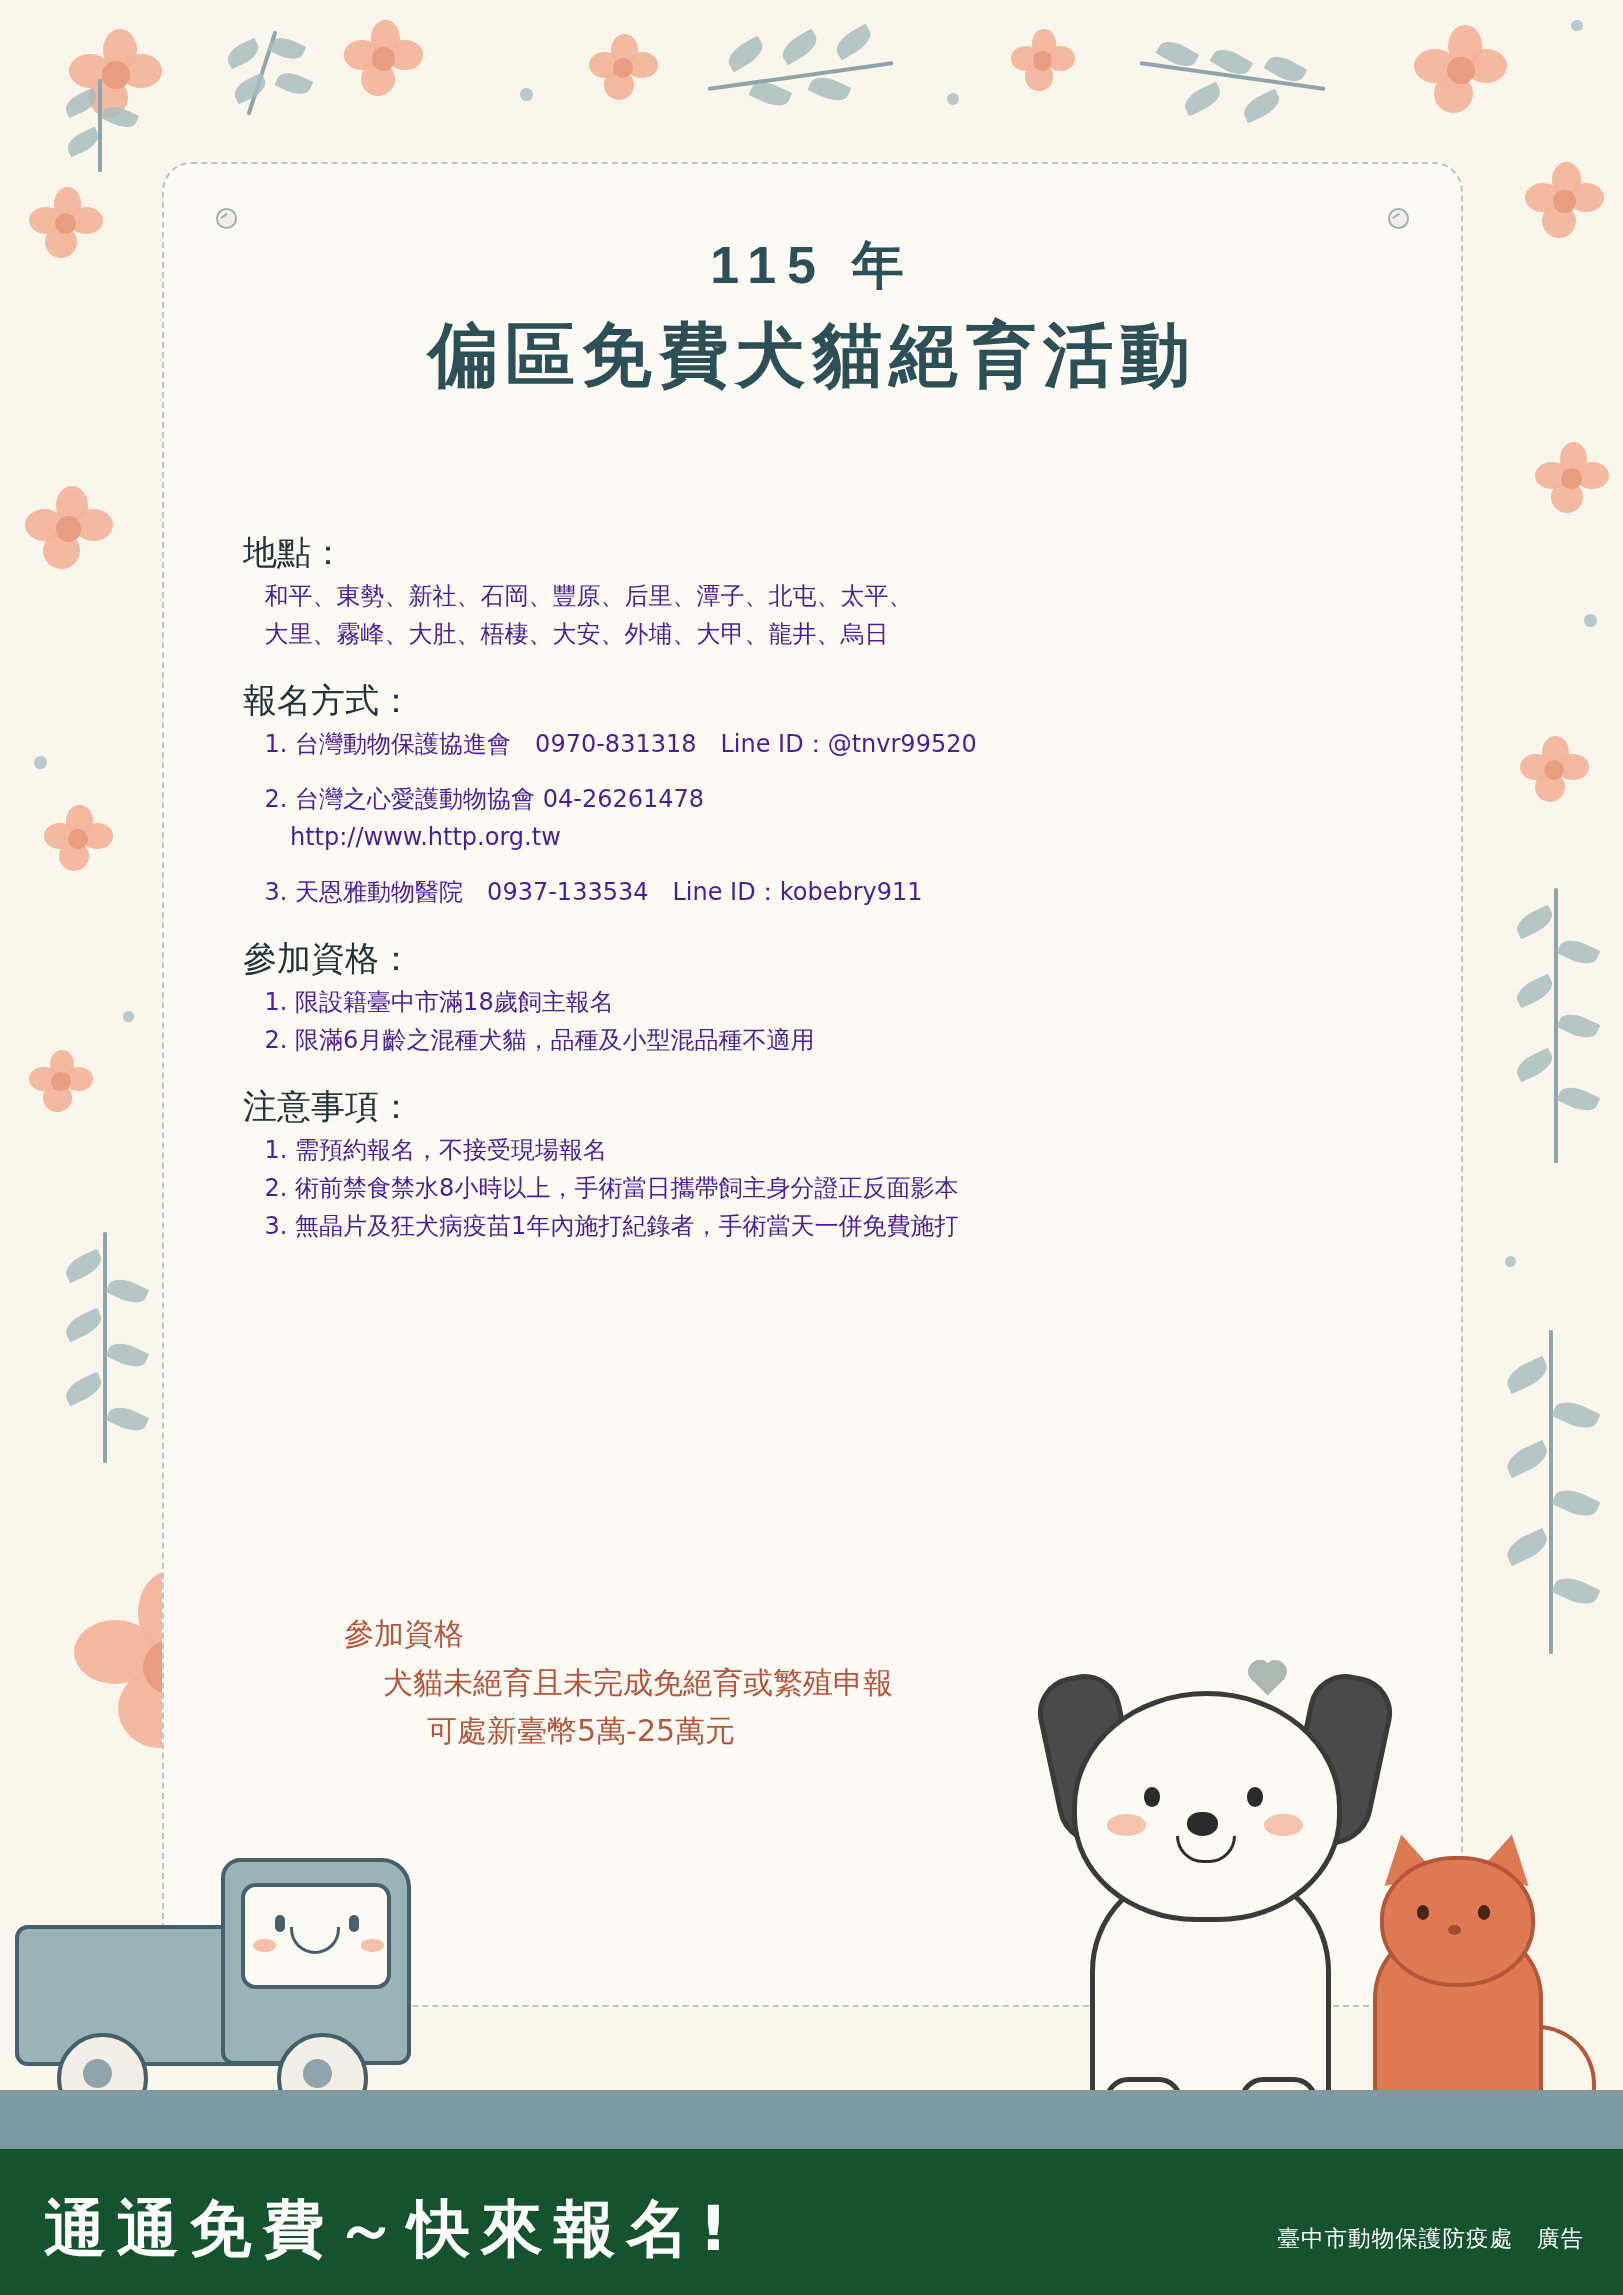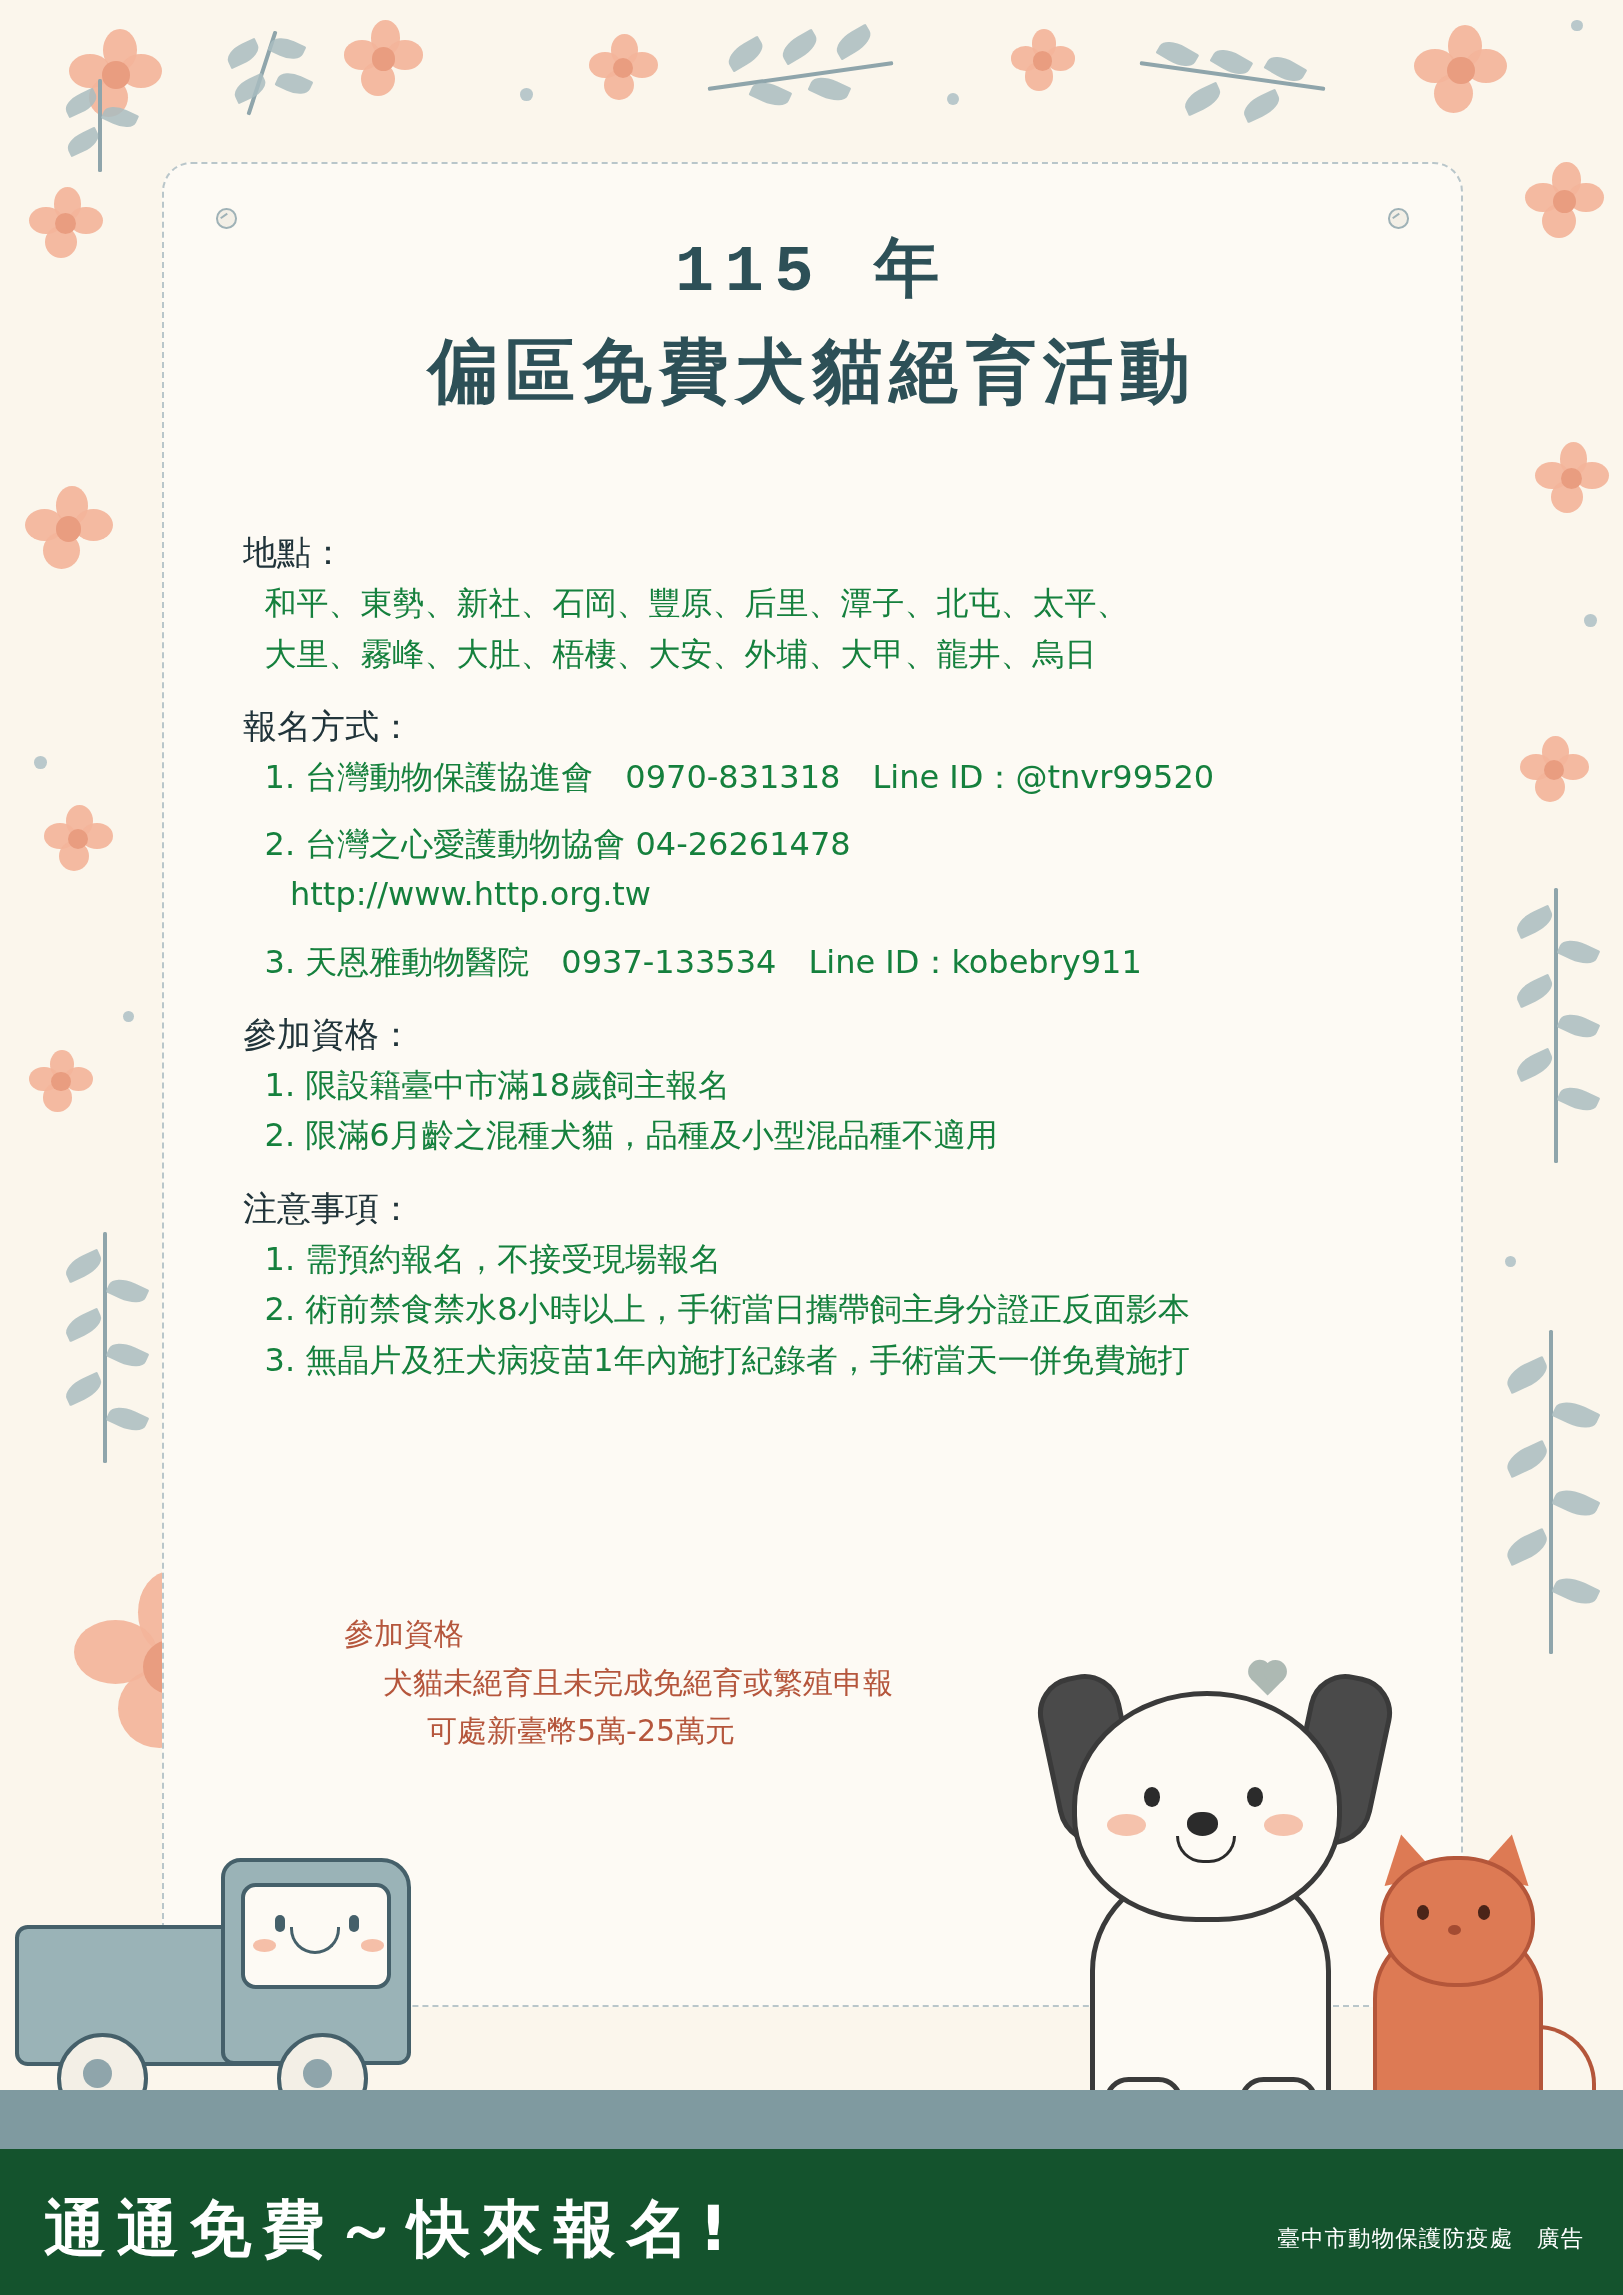--- a/index.html
+++ b/index.html
@@ -98,26 +98,26 @@
 
   
   .title-wrap {
     position: absolute;
     left: 0;
     top: 69px;
     width: 100%;
     text-align: center;
   }
   .title-year {
-    font-size: 65px;
+    font-size: 52px;
     color: #2d5057;
     letter-spacing: 10.8px;
     font-weight: bold;
     line-height: 1.25;
-    font-family: Liberation Mono, monospace;
+    font-family: Liberation Sans, sans-serif;
   }
   .title-main {
     font-size: 70px;
     color: #2d5057;
     letter-spacing: 6.9px;
     font-weight: bold;
     line-height: 1.3;
     margin-top: 12px;
     font-family: "DejaVu Sans", sans-serif;
   }
@@ -131,23 +131,23 @@
     color: #21343a;
   }
   .section { margin-bottom: 21.6px; }
   .sec-head {
     font-size: 34px;
     line-height: 1.5;
     color: #21343a;
     font-family: "DejaVu Sans", sans-serif;
   }
   .line {
-    font-size: 32px;
+    font-size: 24px;
     line-height: 1.58;
-    color: #15803d;
+    color: #4c1d95;
     font-family: "DejaVu Sans", sans-serif;
   }
   .indent1 { padding-left: 21.6px; }
   .indent2 { padding-left: 47px; }
   .gap-sm { height: 16.7px; }
 
   
   .warning {
     position: absolute;
     left: 344px;

